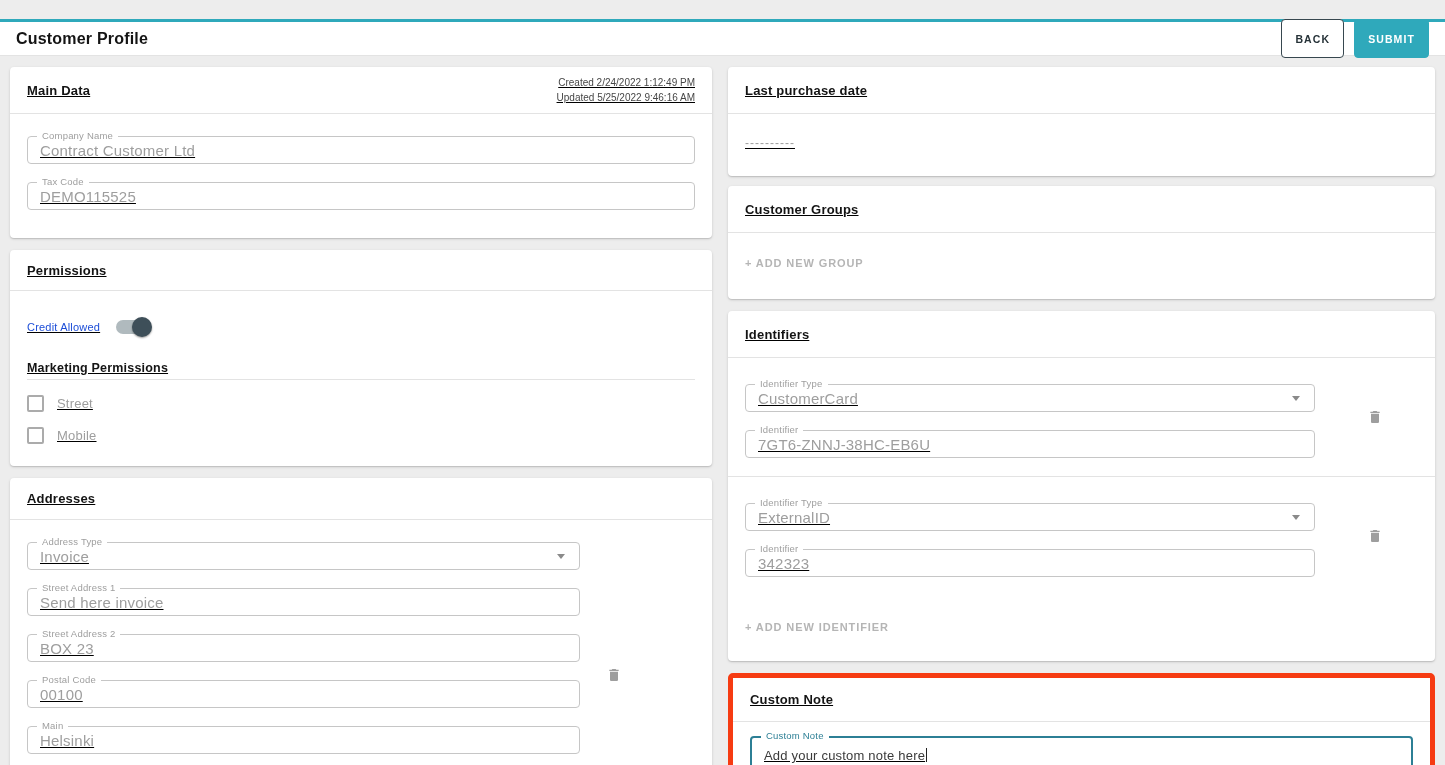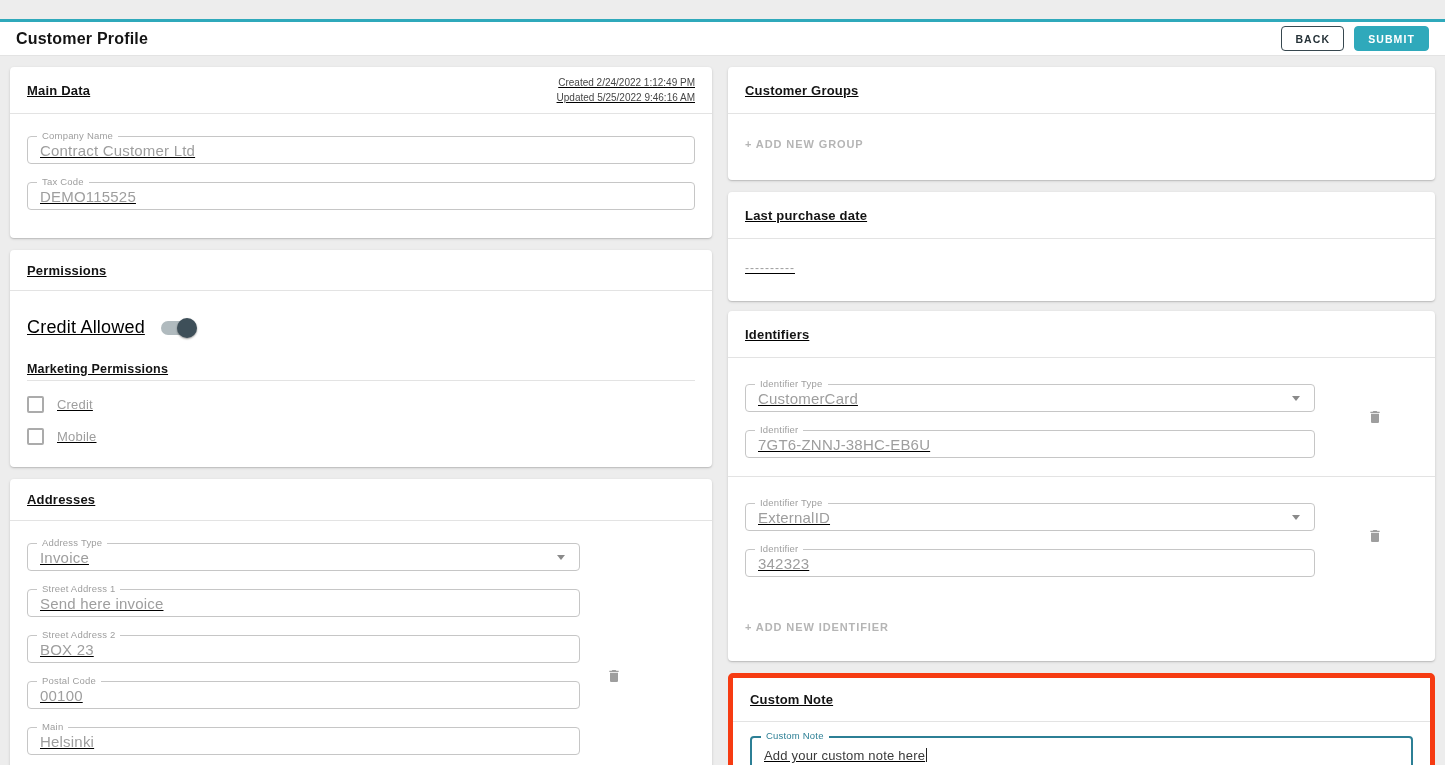--- a/index.html
+++ b/index.html
@@ -21,21 +21,21 @@
   }
   
   .topbar{
     height:37px;background:#fff;border-top:3px solid var(--accent);
     border-bottom:1px solid var(--divider);
     display:flex;align-items:center;padding:0 16px;margin-top:19px;
   }
   .page-title{font-size:16px;font-weight:700;color:var(--ink);letter-spacing:.2px;}
   .topbar-actions{margin-left:auto;display:flex;gap:10px;align-items:center;}
   .btn{
-    height:25px;border-radius:4px;font-size:10.5px;font-weight:700;
+    height:39px;border-radius:4px;font-size:10.5px;font-weight:700;
     letter-spacing:1.1px;display:flex;align-items:center;justify-content:center;
     padding:0 13px;cursor:pointer;font-family:inherit;
   }
   .btn-outline{background:#fff;border:1px solid #37474f;color:#263238;}
   .btn-primary{background:var(--accent);border:1px solid var(--accent);color:#fff;}
   
   .content{display:flex;gap:16px;padding:11px 10px 0 10px;align-items:flex-start;}
   .col-left{width:702px;flex:0 0 702px;}
   .col-right{flex:1;min-width:0;}
   .card{
@@ -63,21 +63,21 @@
     color:var(--muted);font-size:15px;font-family:inherit;letter-spacing:.2px;
   }
   .field.select::after{
     content:"";position:absolute;right:14px;top:50%;margin-top:-2px;
     border-left:4.5px solid transparent;border-right:4.5px solid transparent;
     border-top:5px solid #8a8a8a;
   }
   
   .perm-body{padding:18px 17px 22px 17px;}
   .credit-row{display:flex;align-items:center;gap:16px;margin:8px 0 24px 0;}
-  .credit-label{font-size:18px;color:#000000;letter-spacing:.2px;}
+  .credit-label{font-size:11px;color:#1d4ed8;letter-spacing:.2px;}
   .switch{position:relative;width:34px;height:20px;cursor:pointer;flex:0 0 auto;}
   .switch .track{position:absolute;left:0;top:3px;width:34px;height:14px;border-radius:7px;background:#b0babe;}
   .switch .knob{position:absolute;top:0;left:0;width:20px;height:20px;border-radius:50%;
     background:#fafafa;box-shadow:0 1px 2px rgba(0,0,0,.4);}
   .switch.on .knob{left:16px;background:var(--knob);}
   .sub-title{font-size:12.5px;font-weight:700;color:var(--ink);padding-bottom:4px;
     border-bottom:1px solid var(--divider);margin:0 0 4px 0;letter-spacing:.2px;}
   .check-row{display:flex;align-items:center;gap:13px;margin-top:15px;cursor:pointer;}
   .checkbox{width:17px;height:17px;border:2px solid #ababab;border-radius:2px;background:#fff;flex:0 0 auto;}
   .check-label{font-size:13px;color:var(--muted);letter-spacing:.2px;}
@@ -158,21 +158,21 @@
         <div class="credit-row">
           <span class="credit-label">Credit Allowed</span>
           <span class="switch on">
             <span class="track"></span>
             <span class="knob"></span>
           </span>
         </div>
         <div class="sub-title">Marketing Permissions</div>
         <div class="check-row">
           <span class="checkbox"></span>
-          <span class="check-label">Credit</span>
+          <span class="check-label">Street</span>
         </div>
         <div class="check-row">
           <span class="checkbox"></span>
           <span class="check-label">Mobile</span>
         </div>
       </div>
     </div>
 
     <div class="card">
       <div class="card-header" style="min-height:42px;">
@@ -206,34 +206,34 @@
               <path d="M6 19c0 1.1.9 2 2 2h8c1.1 0 2-.9 2-2V7H6v12zM19 4h-3.5l-1-1h-5l-1 1H5v2h14V4z"></path>
             </svg>
         </span>
       </div>
     </div>
 
   </div>
 
   <div class="col-right">
 
+    <div class="card" style="margin-bottom:10px;">
+      <div class="card-header">
+        <div class="card-title">Last purchase date</div>
+      </div>
+      <div class="lp-body">----------</div>
+    </div>
+
     <div class="card">
       <div class="card-header">
         <div class="card-title">Customer Groups</div>
       </div>
       <div>
         <span class="add-link">+ ADD NEW GROUP</span>
       </div>
-    </div>
-
-    <div class="card" style="margin-bottom:10px;">
-      <div class="card-header">
-        <div class="card-title">Last purchase date</div>
-      </div>
-      <div class="lp-body">----------</div>
     </div>
 
     <div class="card">
       <div class="card-header">
         <div class="card-title">Identifiers</div>
       </div>
 
       <div class="ident-group">
         <div class="ident-fields">
           <div class="field select">

